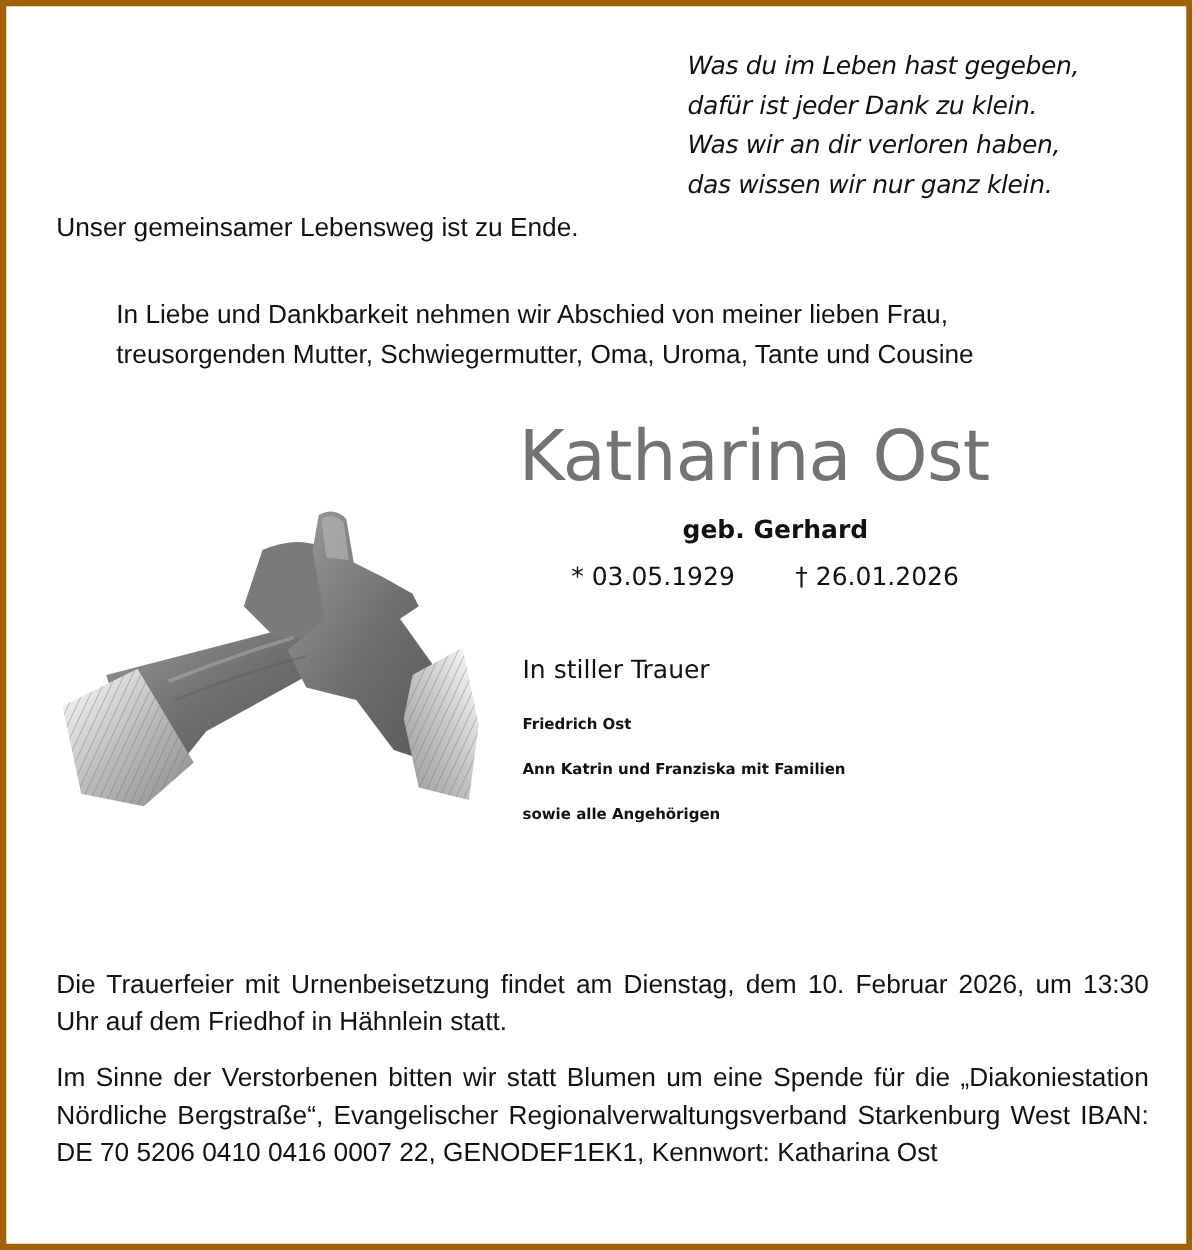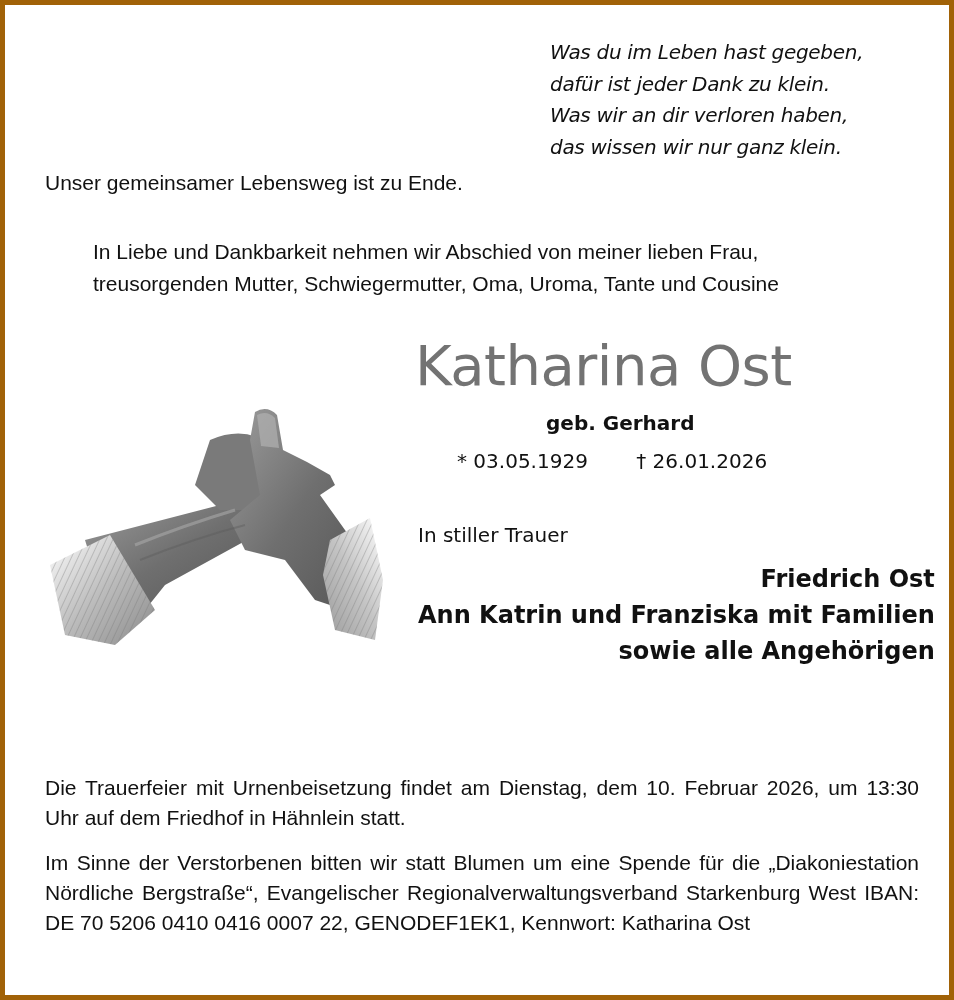--- a/index.html
+++ b/index.html
@@ -11,21 +11,21 @@
     .txt { position: absolute; color: #111; font-family: "DejaVu Sans", sans-serif; white-space: nowrap; }
     .poem { left: 545px; top: 32px; font-style: italic; font-size: 20px; line-height: 31.5px; font-family: "DejaVu Sans", sans-serif; letter-spacing: -0.3px; }
     .poem div { white-space: nowrap; }
     .intro1 { left: 40px; top: 166px; font-size: 21px; }
     .intro2 { left: 40px; top: 231px; font-size: 21px; line-height: 32px; margin-left: 48px; }
     .name { left: 410px; top: 328px; font-size: 56px; font-weight: 500; letter-spacing: -0.5px; color: #737373; }
     .born-name { left: 541px; top: 406px; font-size: 20px; font-weight: bold; }
     .dates { left: 452px; top: 444px; font-size: 20px; }
     .dates .death { margin-left: 42px; }
     .mourn-intro { left: 413px; top: 518px; font-size: 20px; }
-    .mourners { left: 413px; top: 556px; font-size: 24px; font-weight: bold; line-height: 36px; text-align: right; }
+    .mourners { left: 413px; top: 556px; font-size: 12px; font-weight: bold; line-height: 36px; }
     .mourners div { white-space: nowrap; }
     .funeral { left: 40px; top: 768px; width: 874px; font-size: 21px; line-height: 30px; white-space: normal; text-align: justify; }
     .donation { left: 40px; top: 843px; width: 874px; font-size: 21px; line-height: 30px; white-space: normal; text-align: justify; }
     .photo { position: absolute; left: 40px; top: 395px; width: 340px; height: 250px; }
     .cond-text { font-family: "Liberation Sans", sans-serif; font-size: 21px; }
   </style>
 </head>
 <body>
 
 <div class="frame">

